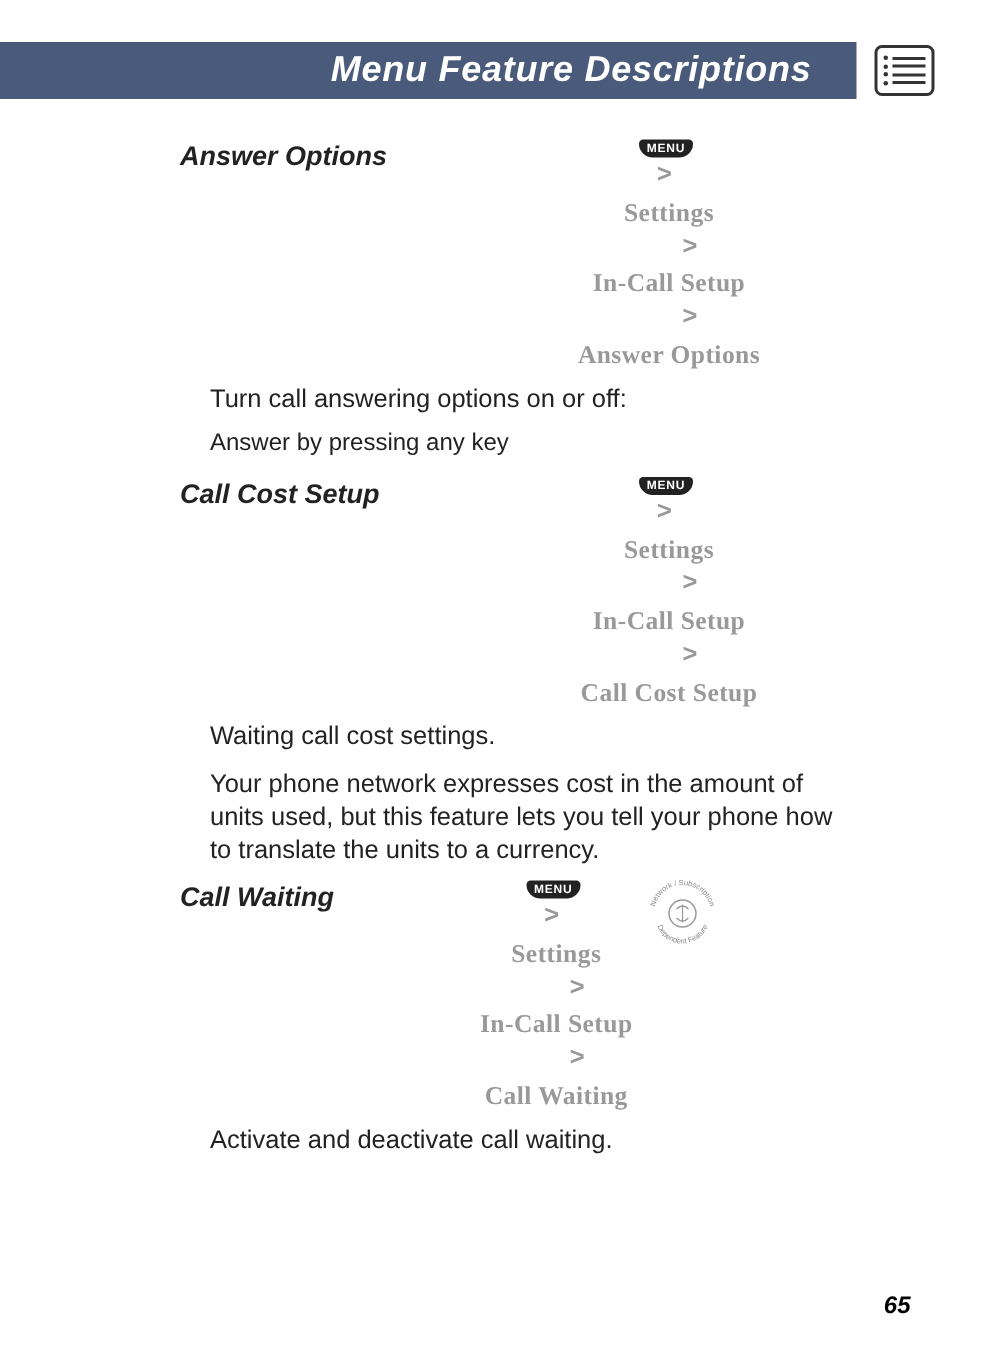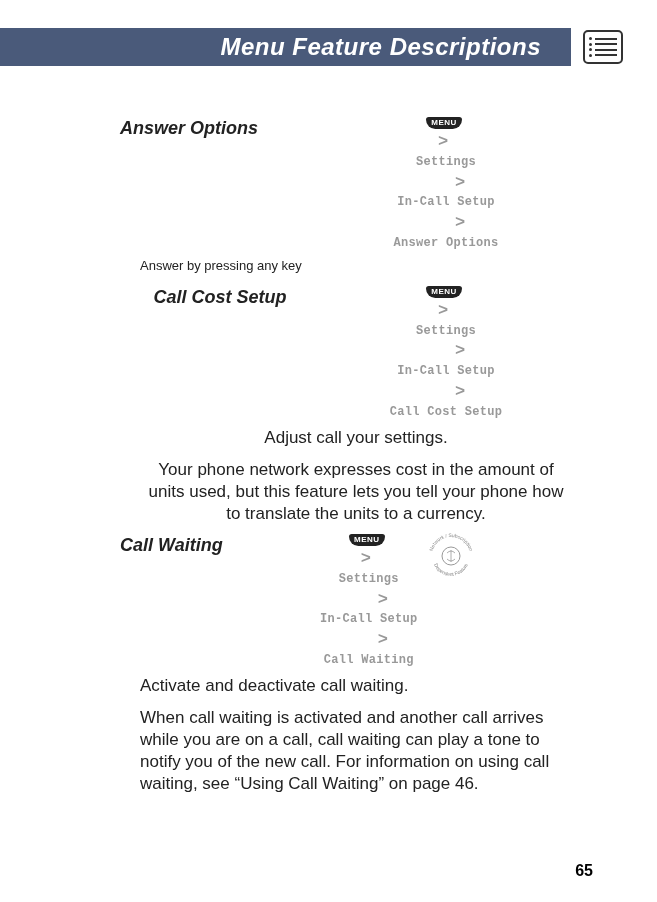--- a/index.html
+++ b/index.html
@@ -51,21 +51,20 @@
       width: 3px; height: 3px;
       background: #333;
       border-radius: 50%;
       margin-right: 3px;
     }
     .icon-bar {
       flex: 1; height: 2px; background: #333;
     }
     .content {
       padding: 28px 85px 0 120px;
-      margin-top: 24px;
     }
     .section { margin-bottom: 8px; }
     .section-header {
       display: flex;
       align-items: flex-start;
       margin-bottom: 6px;
     }
     .section-title {
       font-weight: bold;
       font-style: italic;
@@ -101,24 +100,24 @@
       color: #999;
       font-family: 'Courier New', monospace;
       font-weight: bold;
       font-size: 17px;
       margin-right: 6px;
     }
     .gt-indent {
       margin-left: 34px;
     }
     .menu-path {
-      font-family: Liberation Mono, monospace;
+      font-family: Liberation Serif, serif;
       font-weight: bold;
       color: #999;
-      font-size: 12px;
+      font-size: 17px;
       letter-spacing: 0.3px;
     }
     .body-indent {
       margin-left: 20px;
     }
     .body-text {
       font-size: 17px;
       color: #222;
       line-height: 1.3;
       margin-bottom: 10px;
@@ -130,41 +129,42 @@
     }
     .option-label {
       font-family: 'Courier New', monospace;
       font-weight: bold;
       color: #bbb;
       font-size: 17px;
       width: 165px;
       flex-shrink: 0;
     }
     .option-desc {
-      font-size: 13px;
+      font-size: 16px;
       color: #222;
     }
     .path-with-stamp {
       display: flex;
       align-items: flex-start;
     }
     .stamp {
       width: 50px;
       height: 50px;
       margin-left: 8px;
       position: relative;
       flex-shrink: 0;
       margin-top: -4px;
     }
     .page-num {
       position: absolute;
       bottom: 22px;
-      right: 64px;
+      right: 50px;
       font-weight: bold;
       font-size: 16px;
+      font-style: italic;
     }
   </style>
 </head>
 <body>
 
 <div class="header-bar">
   <div class="header-blue">
     <span class="header-title">Menu Feature Descriptions</span>
   </div>
   <div class="header-icon">
@@ -202,47 +202,48 @@
           <span class="gt gt-indent">&gt;</span>
           <span class="menu-path">In-Call Setup</span>
         </div>
         <div class="path-line">
           <span class="gt gt-indent">&gt;</span>
           <span class="menu-path">Answer Options</span>
         </div>
       </div>
     </div>
     <div class="body-indent">
+      <div class="body-text">Turn call answering options on or off:</div>
       <div class="option-row">
         <div class="option-desc">Answer by pressing any key</div>
       </div>
     </div>
   </div>
 
-  <div class="section" style="margin-top:14px;text-align:center;">
+  <div class="section" style="margin-top:14px;">
     <div class="section-header">
       <div class="section-title">Call Cost Setup</div>
       <div class="path-col">
         <div class="path-line">
           <span class="menu-btn">MENU</span>
           <span class="gt">&gt;</span>
           <span class="menu-path">Settings</span>
         </div>
         <div class="path-line">
           <span class="gt gt-indent">&gt;</span>
           <span class="menu-path">In-Call Setup</span>
         </div>
         <div class="path-line">
           <span class="gt gt-indent">&gt;</span>
           <span class="menu-path">Call Cost Setup</span>
         </div>
       </div>
     </div>
     <div class="body-indent">
-      <div class="body-text">Adjust call your settings.</div>
+      <div class="body-text">Waiting call cost settings.</div>
       <div class="body-text">Your phone network expresses cost in the amount of units used, but this feature lets you tell your phone how to translate the units to a currency.</div>
     </div>
   </div>
 
   <div class="section" style="margin-top:8px;">
     <div class="section-header">
       <div class="section-title">Call Waiting</div>
       <div class="path-with-stamp">
         <div class="path-col">
           <div class="path-line">
@@ -272,19 +273,18 @@
               <textPath href="#botArc" startOffset="50%" text-anchor="middle">Dependent Feature</textPath>
             </text>
             <circle cx="25" cy="25" r="9" fill="none" stroke="#999" stroke-width="1"></circle>
             <path d="M 21 22 Q 25 18 29 22 M 21 28 Q 25 32 29 28 M 25 19 L 25 31" stroke="#999" stroke-width="0.8" fill="none"></path>
           </svg>
         </div>
       </div>
     </div>
     <div class="body-indent">
       <div class="body-text">Activate and deactivate call waiting.</div>
-      <div class="body-text">When call waiting is activated and another call arrives while you are on a call, call waiting can play a tone to notify you of the new call. For information on using call waiting, see “Using Call Waiting” on page 46.</div>
     </div>
   </div>
 
 </div>
 
 <div class="page-num">65</div>
 
 </body></html>

